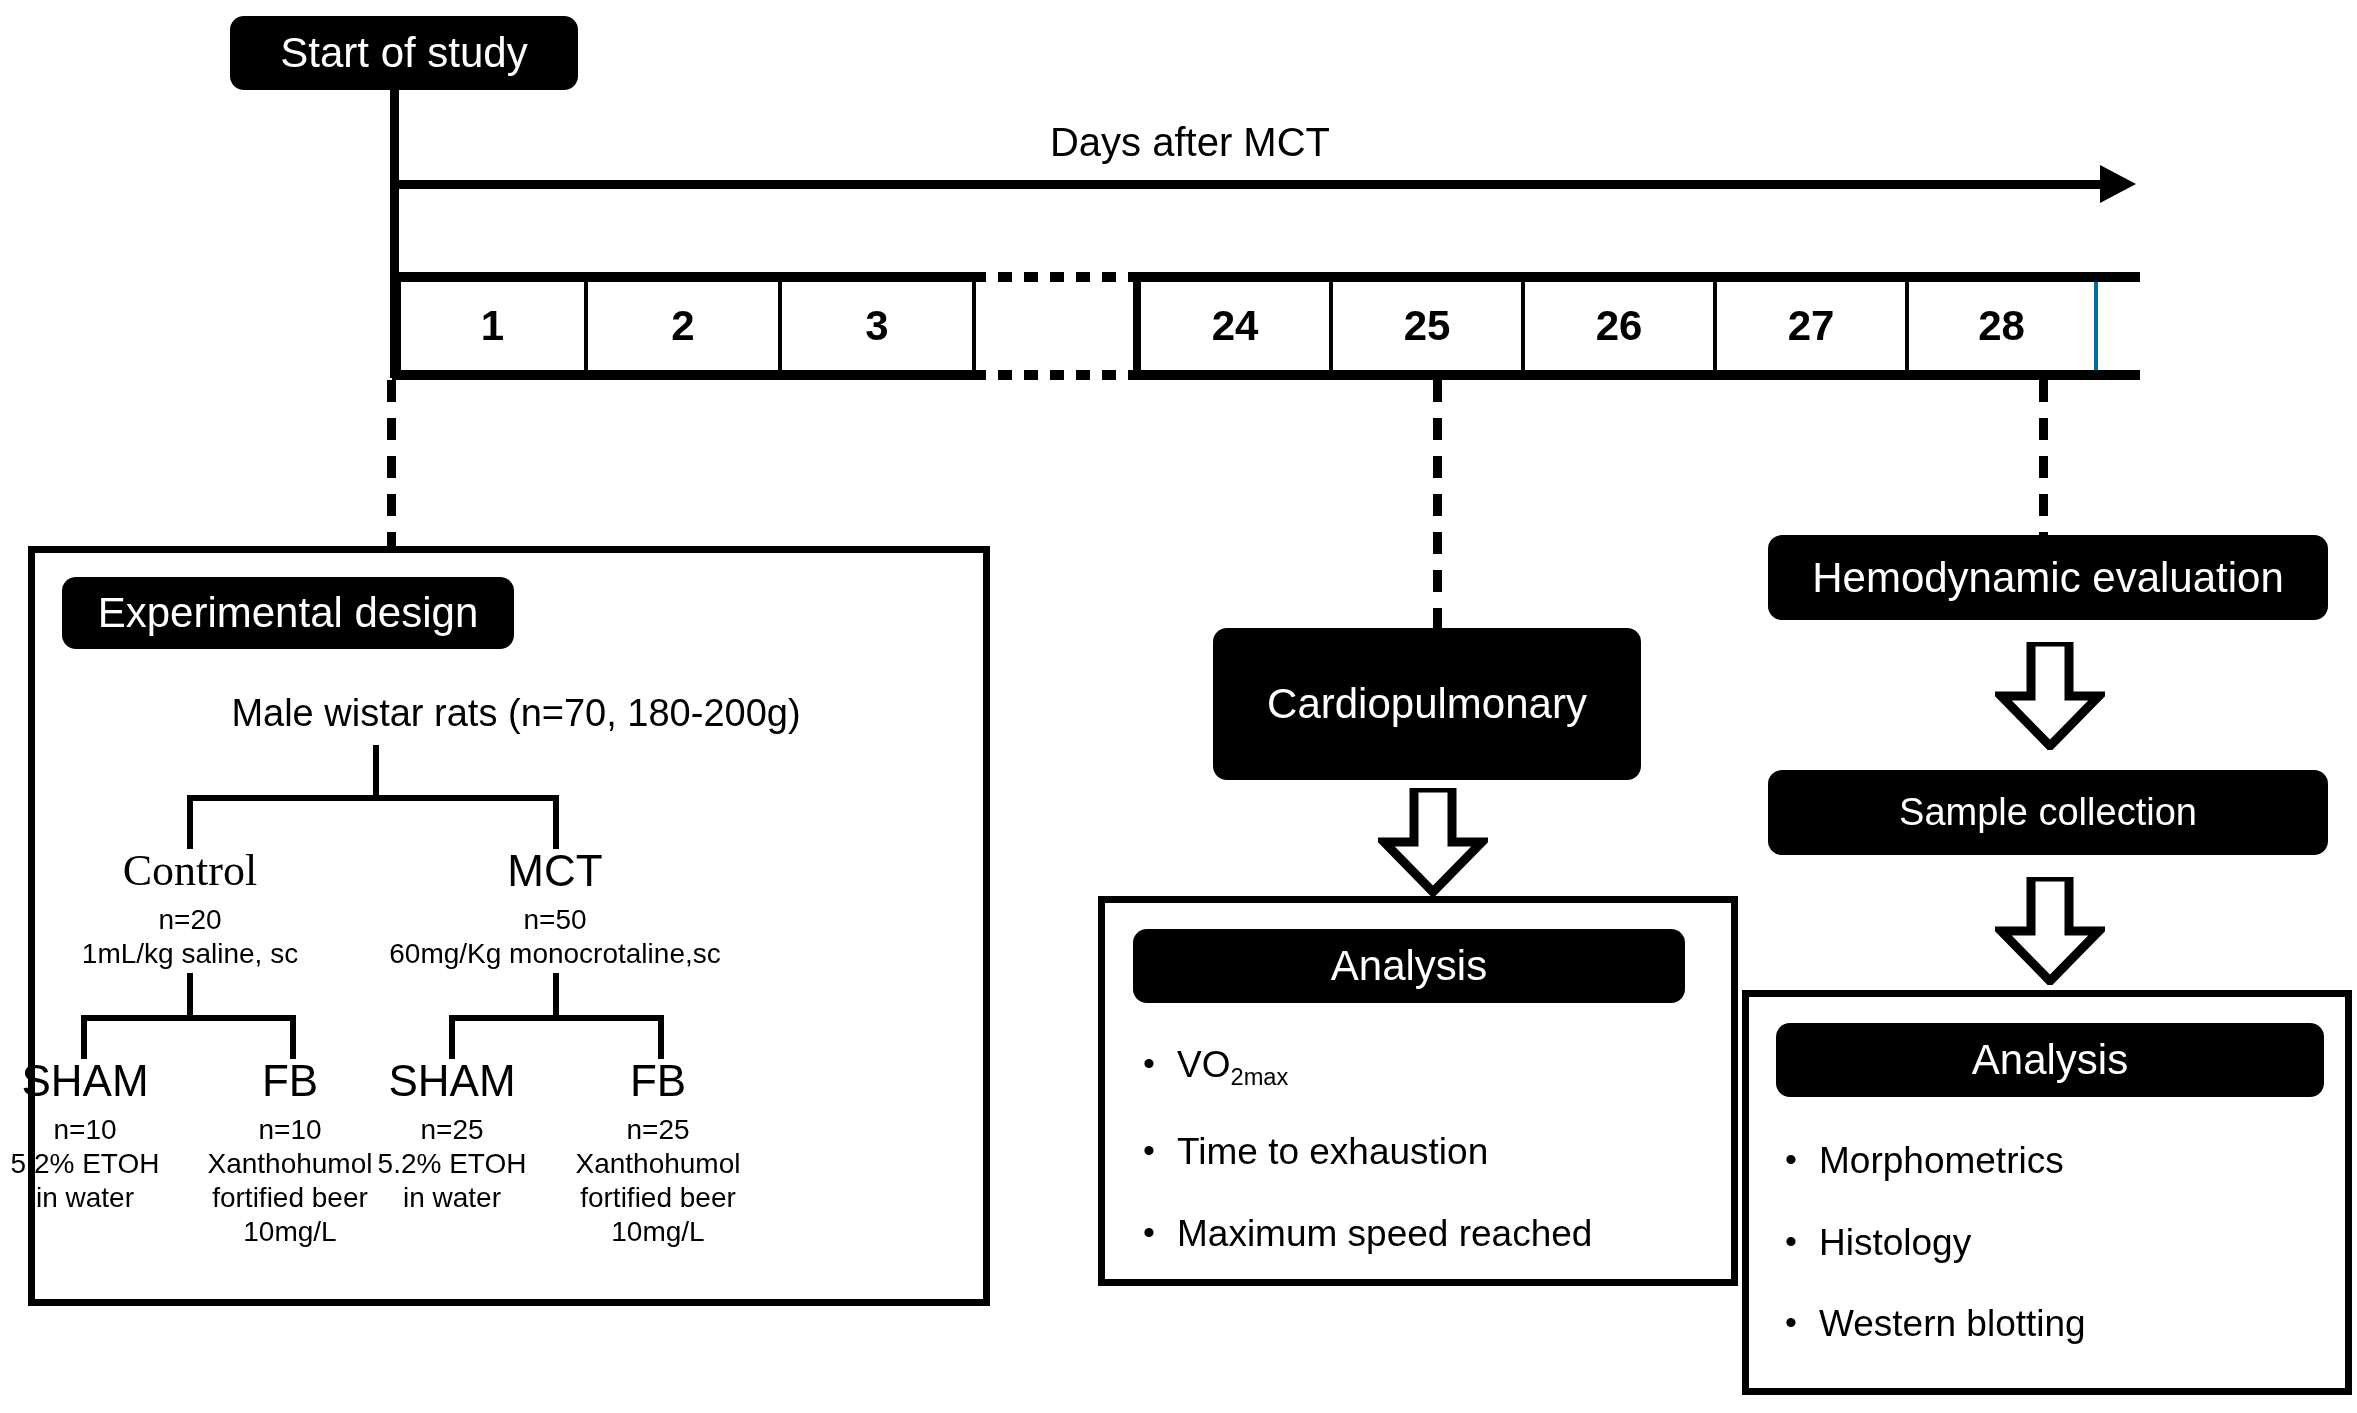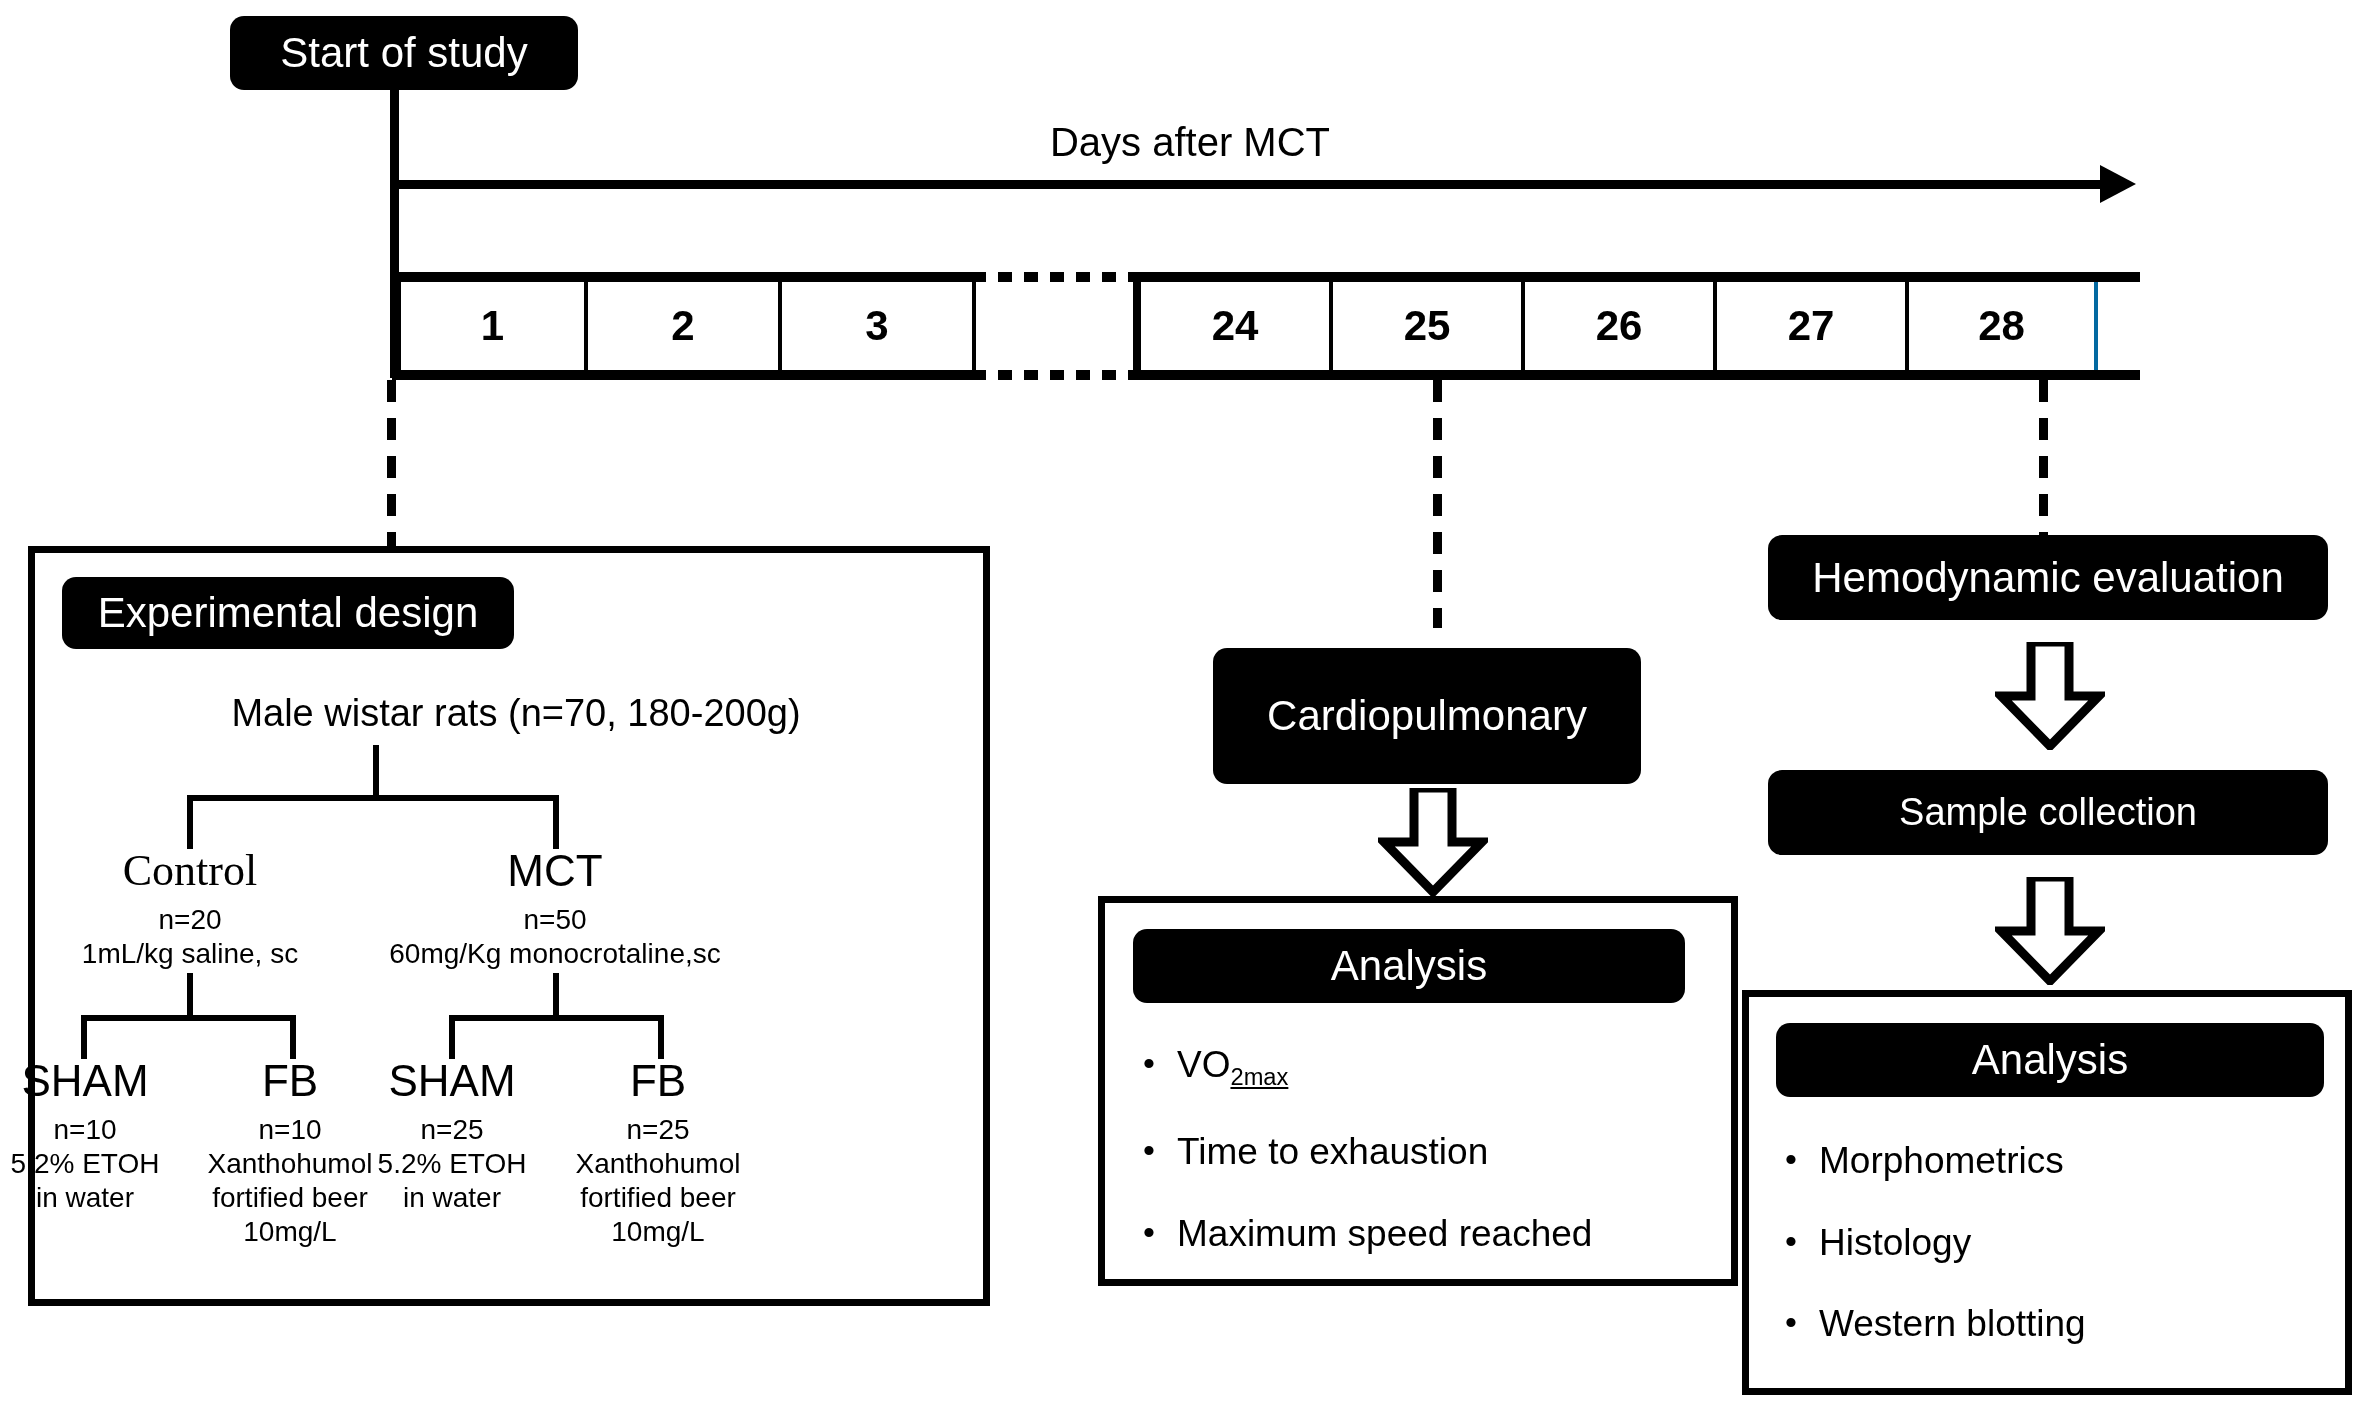--- a/index.html
+++ b/index.html
@@ -127,21 +127,21 @@
     line-height: 1.18;
   }
   .bullet-dot {
     flex: 0 0 auto;
     width: 56px;
     text-align: center;
     font-size: 34px;
     line-height: 1.18;
   }
   .bullet-text { flex: 1 1 auto; }
-  .sub { font-size: 0.64em; vertical-align: sub; text-decoration: underline; }
+  .sub { font-size: 0.64em; vertical-align: sub; }
 </style>
 </head>
 <body>
 
 <div id="stage">
 
   <div class="abs pill" id="start-pill" style="left:230px; top:16px; width:348px; height:74px; font-size:42px;">
     <span>Start of study</span>
   </div>
 
@@ -241,21 +241,21 @@
     <div class="abs center-text node-sub" style="left:317px; top:594px; width:200px;">5.2% ETOH</div>
     <div class="abs center-text node-sub" style="left:317px; top:628px; width:200px;">in water</div>
 
     <div class="abs center-text node-title" style="left:543px; top:506px; width:160px;">FB</div>
     <div class="abs center-text node-sub" style="left:543px; top:560px; width:160px;">n=25</div>
     <div class="abs center-text node-sub" style="left:518px; top:594px; width:210px;">Xanthohumol</div>
     <div class="abs center-text node-sub" style="left:518px; top:628px; width:210px;">fortified beer</div>
     <div class="abs center-text node-sub" style="left:518px; top:662px; width:210px;">10mg/L</div>
   </div>
 
-  <div class="abs pill" id="cpet-pill" style="left:1213px; top:628px; width:428px; height:136px; font-size:42px; flex-direction:column;margin-top:20px;">
+  <div class="abs pill" id="cpet-pill" style="left:1213px; top:628px; width:428px; height:152px; font-size:42px; flex-direction:column;">
     <span>Cardiopulmonary</span>
   </div>
 
   <div class="block-arrow" style="left:1378px; top:788px;">
     <svg width="110" height="108" viewBox="0 0 110 108" aria-hidden="true">
       <polygon points="36,0 74,0 74,54 104,54 55,104 6,54 36,54" fill="#ffffff" stroke="#000000" stroke-width="9" stroke-linejoin="miter"></polygon>
     </svg>
   </div>
 
   <div class="abs panel" id="cpet-analysis-panel" style="left:1098px; top:896px; width:640px; height:390px;">

